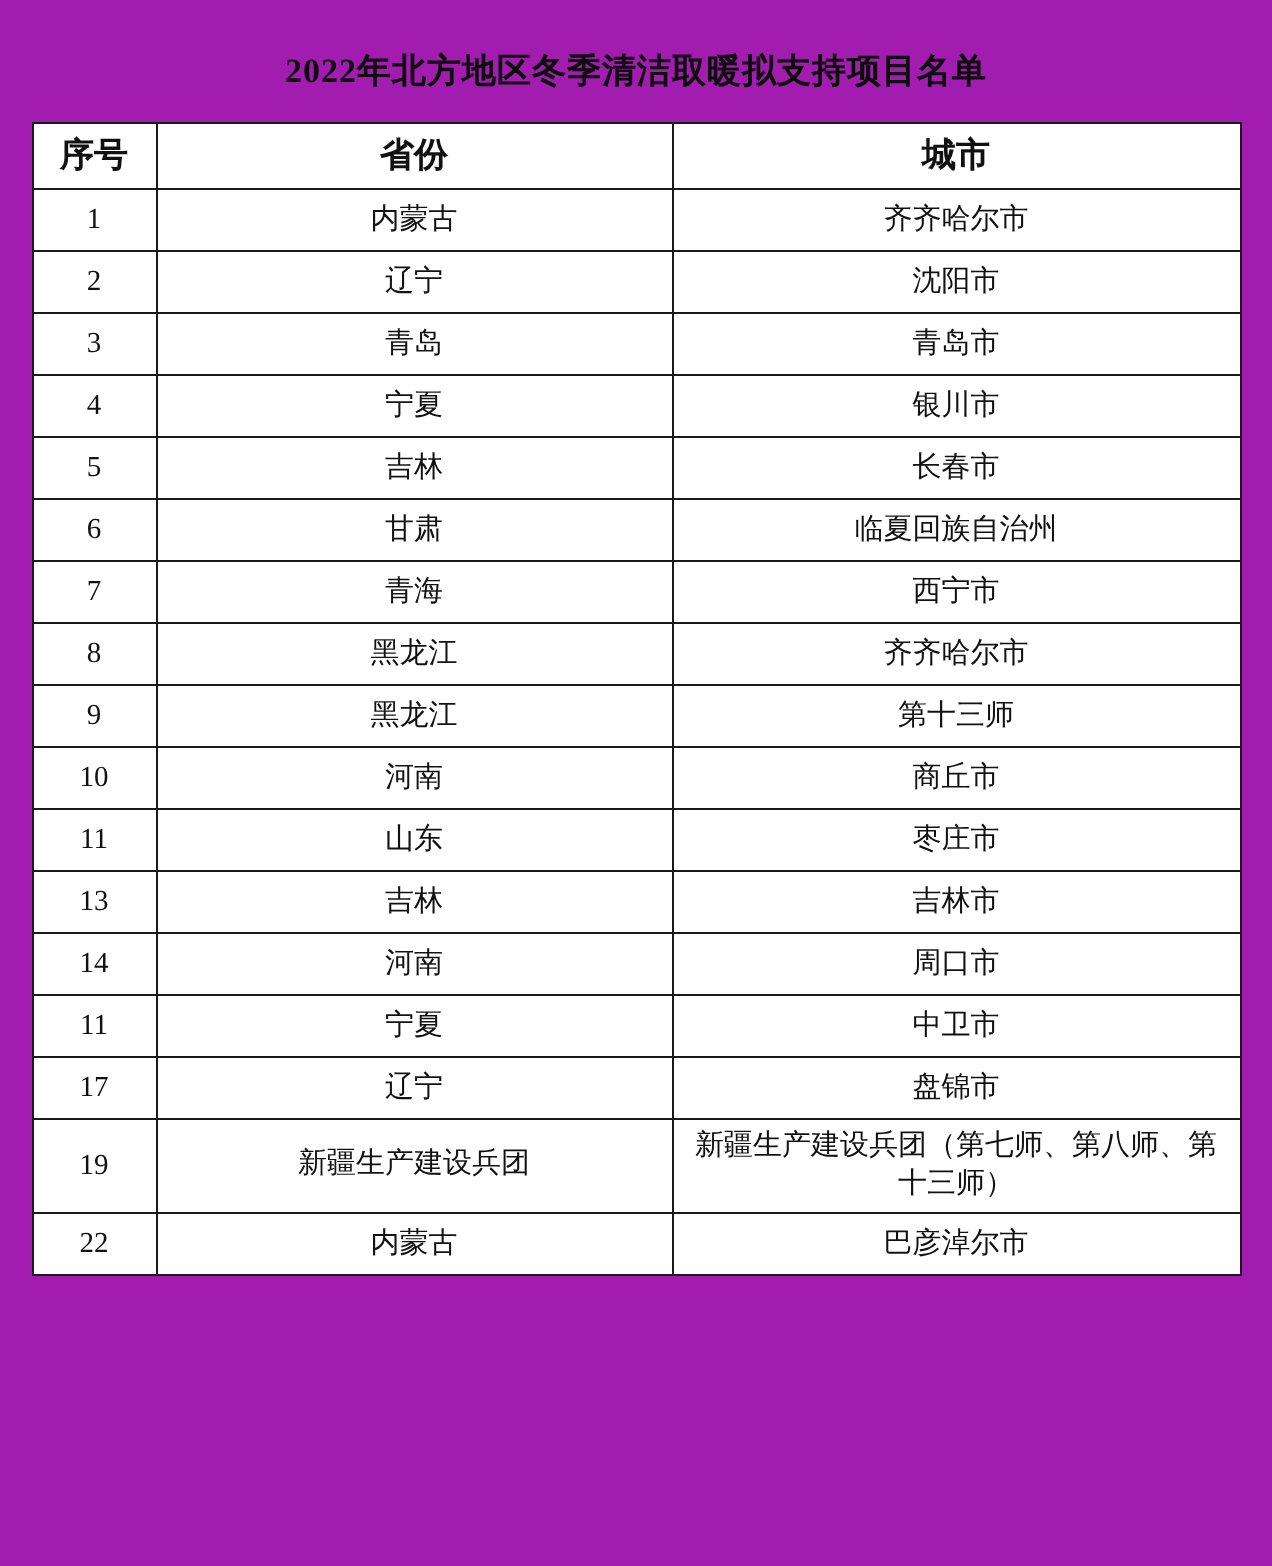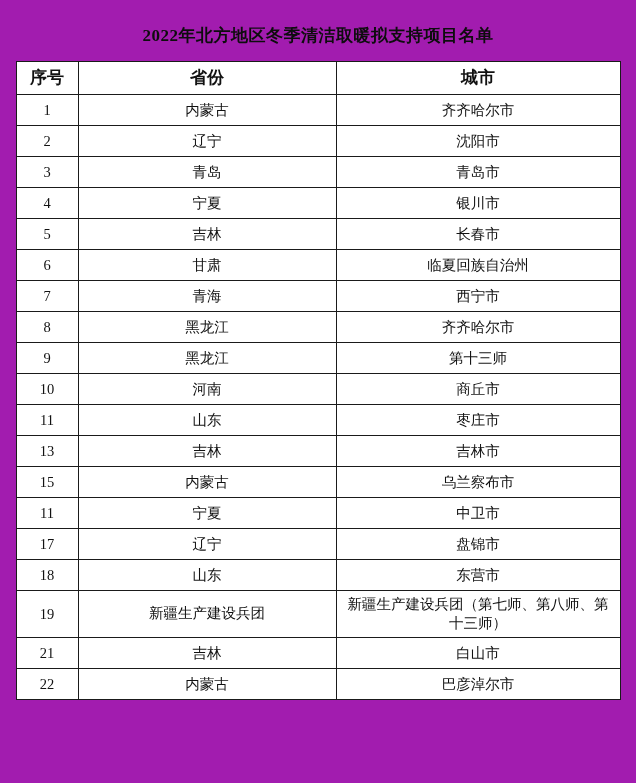--- a/index.html
+++ b/index.html
@@ -143,48 +143,38 @@
           <td class="cell-index">11</td>
           <td class="cell-prov">山东</td>
           <td class="cell-city">枣庄市</td>
         </tr>
         <tr>
           <td class="cell-index">13</td>
           <td class="cell-prov">吉林</td>
           <td class="cell-city">吉林市</td>
         </tr>
         <tr>
-          <td class="cell-index">15</td>
-          <td class="cell-prov">内蒙古</td>
-          <td class="cell-city">乌兰察布市</td>
+          <td class="cell-index">14</td>
+          <td class="cell-prov">河南</td>
+          <td class="cell-city">周口市</td>
         </tr>
         <tr>
           <td class="cell-index">11</td>
           <td class="cell-prov">宁夏</td>
           <td class="cell-city">中卫市</td>
         </tr>
         <tr>
           <td class="cell-index">17</td>
           <td class="cell-prov">辽宁</td>
           <td class="cell-city">盘锦市</td>
         </tr>
-        <tr>
-          <td class="cell-index">18</td>
-          <td class="cell-prov">山东</td>
-          <td class="cell-city">东营市</td>
-        </tr>
         <tr class="row-tall">
           <td class="cell-index">19</td>
           <td class="cell-prov wrap">新疆生产建设兵团</td>
           <td class="cell-city wrap">新疆生产建设兵团（第七师、第八师、第十三师）</td>
-        </tr>
-        <tr>
-          <td class="cell-index">21</td>
-          <td class="cell-prov">吉林</td>
-          <td class="cell-city">白山市</td>
         </tr>
         <tr>
           <td class="cell-index">22</td>
           <td class="cell-prov">内蒙古</td>
           <td class="cell-city">巴彦淖尔市</td>
         </tr>
       </tbody>
   </table>
 
 </div>

